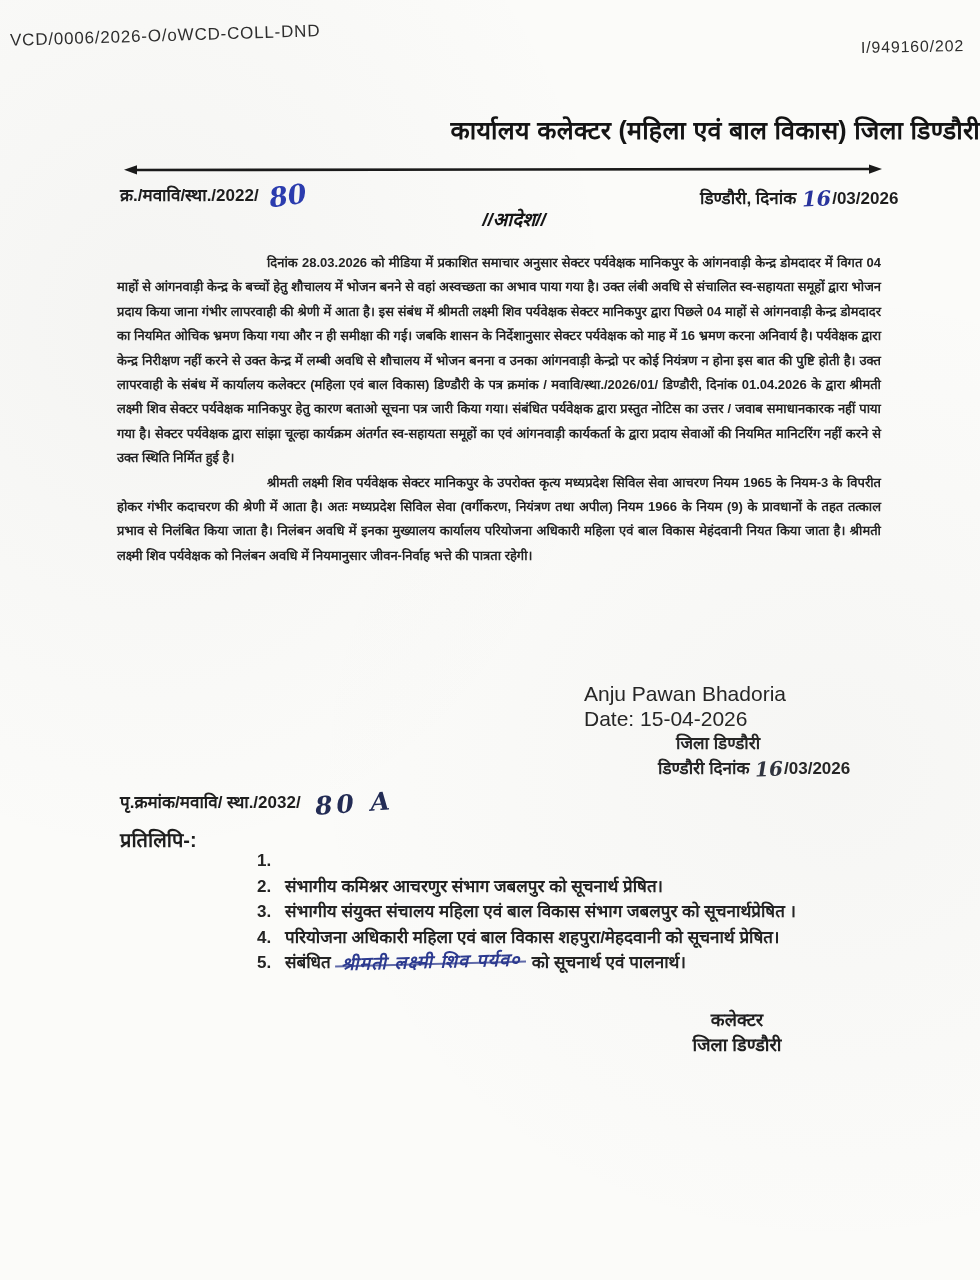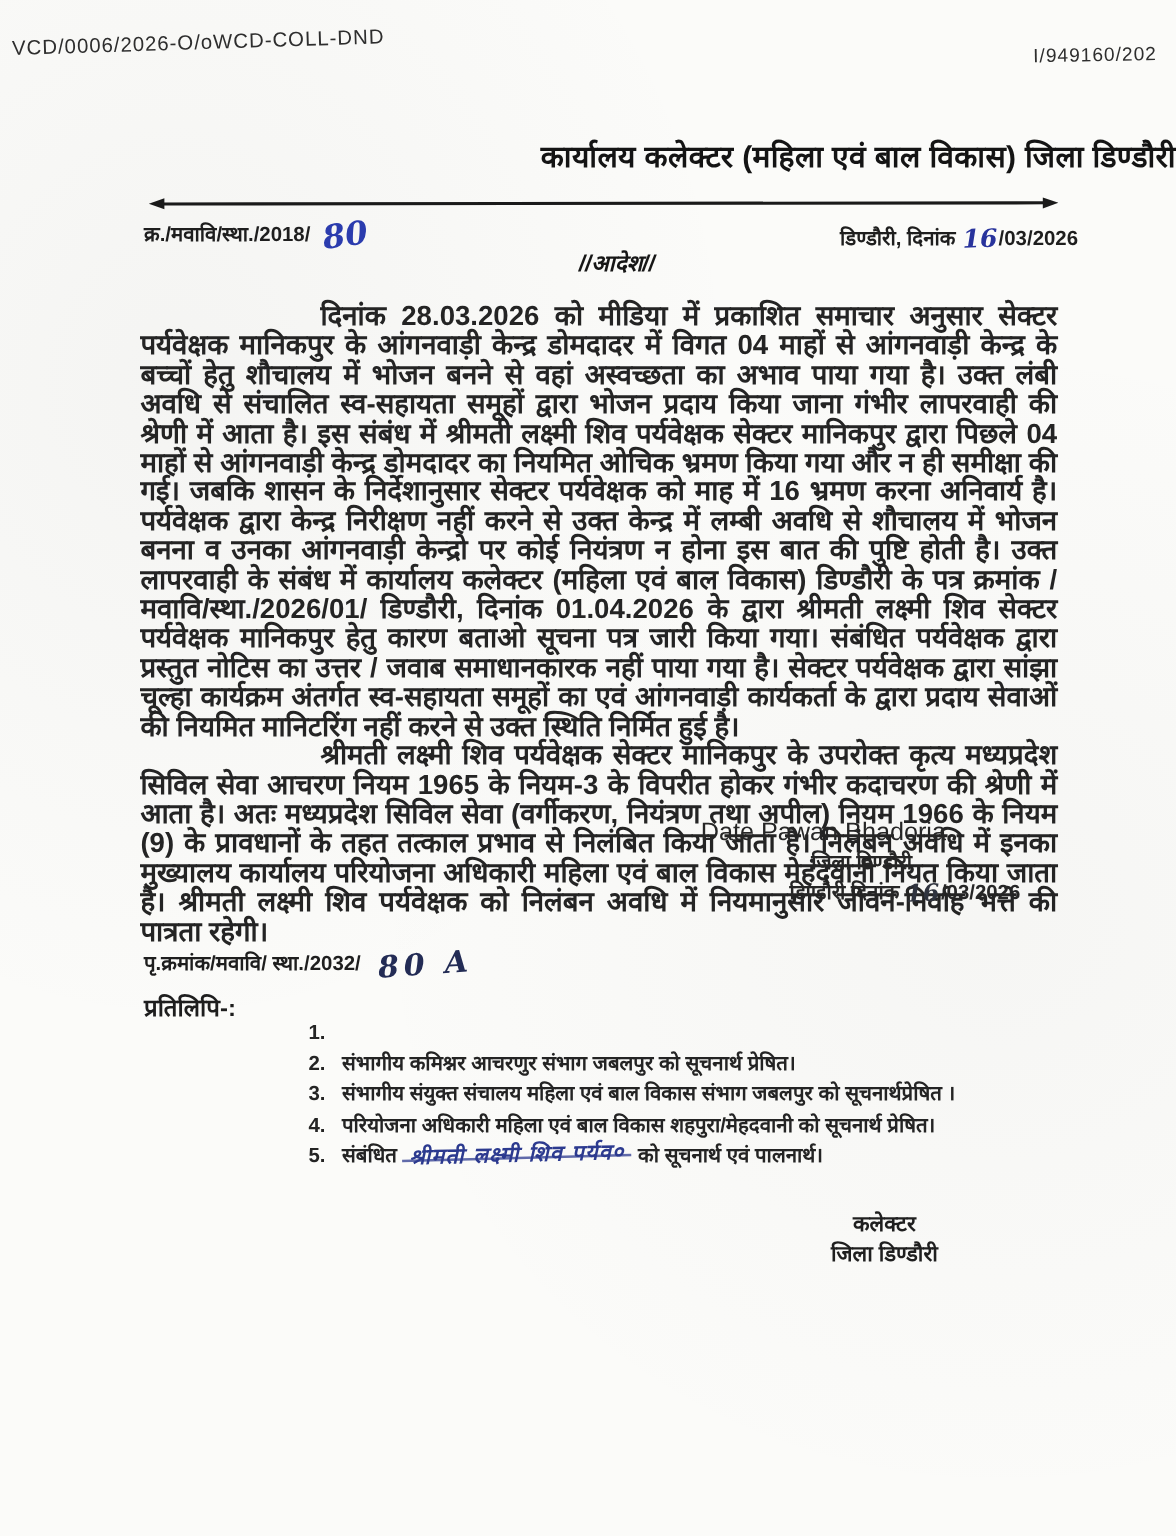--- a/index.html
+++ b/index.html
@@ -15,21 +15,21 @@
   }
   .abs{position:absolute;}
   .corner-ref{font-size:17px;letter-spacing:.8px;color:#2e2e2e;white-space:nowrap;}
   .corner-left{left:10px;top:26px;transform:rotate(-1.8deg);}
   .corner-right{right:16px;top:38px;font-size:16px;transform:rotate(-1deg);}
   .title{left:0;top:112px;width:100%;text-align:right;font-size:25px;font-weight:700;color:#141414;letter-spacing:.3px;margin:0;}
   .rule{left:124px;top:163px;}
   .ref-row-left{left:120px;top:183px;font-size:17px;font-weight:600;white-space:nowrap;}
   .ref-row-right{left:700px;top:186px;font-size:17px;font-weight:600;white-space:nowrap;}
   .order-heading{left:0;top:206px;width:100%;text-align:center;font-size:19px;font-weight:700;font-style:italic;color:#161616;padding-left:24px;}
-  .body-text{left:117px;top:251px;width:764px;font-size:23px;line-height:24.4px;text-align:justify;font-weight:600;color:#242424;}
+  .body-text{left:117px;top:251px;width:764px;font-size:13px;line-height:24.4px;text-align:justify;font-weight:600;color:#242424;}
   .body-text p{margin:0;text-indent:150px;}
   .hand{display:inline-block;font-family:"DejaVu Serif", serif;font-style:italic;font-weight:700;}
   .hand-80{font-size:27px;color:#2b3cae;transform:rotate(-8deg);margin-left:10px;line-height:10px;vertical-align:-4px;}
   .hand-16{font-size:21px;color:#28339c;transform:rotate(-2deg);margin:0 1px;line-height:10px;vertical-align:-2px;}
   .hand-16-dark{font-size:20px;color:#30343f;transform:rotate(-2deg);margin:0 1px;line-height:10px;vertical-align:-2px;}
   .hand-80a{font-size:25px;color:#232c55;transform:rotate(-4deg);margin-left:14px;letter-spacing:4px;line-height:10px;vertical-align:-4px;}
   .hand-name{position:relative;font-size:18px;color:#2c3a8f;transform:rotate(-1.5deg);margin:0 6px;letter-spacing:1px;line-height:10px;}
   .hand-name::after{content:"";position:absolute;left:-6px;right:-6px;top:62%;height:2px;background:rgba(44,58,143,.75);}
   .signature{left:584px;top:681px;font-size:21px;line-height:25px;color:#262626;font-weight:500;white-space:nowrap;}
   .sig-hindi{font-size:17px;font-weight:700;}
@@ -52,37 +52,38 @@
 
   <h1 class="abs title">कार्यालय कलेक्टर (महिला एवं बाल विकास) जिला डिण्डौरी</h1>
 
   <svg class="abs rule" width="758" height="14" viewBox="0 0 758 14">
     <line x1="10" y1="7" x2="748" y2="6" stroke="#1a1a1a" stroke-width="2.6"></line>
     <polygon points="0,6.8 13,2.2 13,11.4" fill="#1a1a1a"></polygon>
     <polygon points="758,6 745,1.6 745,10.8" fill="#1a1a1a"></polygon>
   </svg>
 
   <div class="abs ref-row-left">
-    <span>क्र./मवावि/स्था./2018/</span><span class="hand hand-80">80</span>
+    <span>क्र./मवावि/स्था./2022/</span><span class="hand hand-80">80</span>
   </div>
 
   <div class="abs ref-row-right">
     <span>डिण्डौरी, दिनांक</span>
     <span class="hand hand-16">16</span><span>/03/2026</span>
   </div>
 
   <div class="abs order-heading">//आदेश//</div>
 
   <div class="abs body-text">
     <p>दिनांक 28.03.2026 को मीडिया में प्रकाशित समाचार अनुसार सेक्टर पर्यवेक्षक मानिकपुर के आंगनवाड़ी केन्द्र डोमदादर में विगत 04 माहों से आंगनवाड़ी केन्द्र के बच्चों हेतु शौचालय में भोजन बनने से वहां अस्वच्छता का अभाव पाया गया है। उक्त लंबी अवधि से संचालित स्व-सहायता समूहों द्वारा भोजन प्रदाय किया जाना गंभीर लापरवाही की श्रेणी में आता है। इस संबंध में श्रीमती लक्ष्मी शिव पर्यवेक्षक सेक्टर मानिकपुर द्वारा पिछले 04 माहों से आंगनवाड़ी केन्द्र डोमदादर का नियमित ओचिक भ्रमण किया गया और न ही समीक्षा की गई। जबकि शासन के निर्देशानुसार सेक्टर पर्यवेक्षक को माह में 16 भ्रमण करना अनिवार्य है। पर्यवेक्षक द्वारा केन्द्र निरीक्षण नहीं करने से उक्त केन्द्र में लम्बी अवधि से शौचालय में भोजन बनना व उनका आंगनवाड़ी केन्द्रो पर कोई नियंत्रण न होना इस बात की पुष्टि होती है। उक्त लापरवाही के संबंध में कार्यालय कलेक्टर (महिला एवं बाल विकास) डिण्डौरी के पत्र क्रमांक / मवावि/स्था./2026/01/ डिण्डौरी, दिनांक 01.04.2026 के द्वारा श्रीमती लक्ष्मी शिव सेक्टर पर्यवेक्षक मानिकपुर हेतु कारण बताओ सूचना पत्र जारी किया गया। संबंधित पर्यवेक्षक द्वारा प्रस्तुत नोटिस का उत्तर / जवाब समाधानकारक नहीं पाया गया है। सेक्टर पर्यवेक्षक द्वारा सांझा चूल्हा कार्यक्रम अंतर्गत स्व-सहायता समूहों का एवं आंगनवाड़ी कार्यकर्ता के द्वारा प्रदाय सेवाओं की नियमित मानिटरिंग नहीं करने से उक्त स्थिति निर्मित हुई है।</p>
     <p>श्रीमती लक्ष्मी शिव पर्यवेक्षक सेक्टर मानिकपुर के उपरोक्त कृत्य मध्यप्रदेश सिविल सेवा आचरण नियम 1965 के नियम-3 के विपरीत होकर गंभीर कदाचरण की श्रेणी में आता है। अतः मध्यप्रदेश सिविल सेवा (वर्गीकरण, नियंत्रण तथा अपील) नियम 1966 के नियम (9) के प्रावधानों के तहत तत्काल प्रभाव से निलंबित किया जाता है। निलंबन अवधि में इनका मुख्यालय कार्यालय परियोजना अधिकारी महिला एवं बाल विकास मेहंदवानी नियत किया जाता है। श्रीमती लक्ष्मी शिव पर्यवेक्षक को निलंबन अवधि में नियमानुसार जीवन-निर्वाह भत्ते की पात्रता रहेगी।</p>
   </div>
 
   <div class="abs signature">
-    <div>Date Pawan Bhadoria</div>
+    <div>Anju Pawan Bhadoria</div>
+    <div>Date: 15-04-2026</div>
     <div class="sig-line-5">जिला डिण्डौरी</div>
     <div class="sig-line-6">
       <span>डिण्डौरी दिनांक</span>
       <span class="hand hand-16-dark">16</span><span>/03/2026</span>
     </div>
   </div>
 
   <div class="abs endorse-ref">
     <span>पृ.क्रमांक/मवावि/ स्था./2032/</span><span class="hand hand-80a">80 A</span>
   </div>

